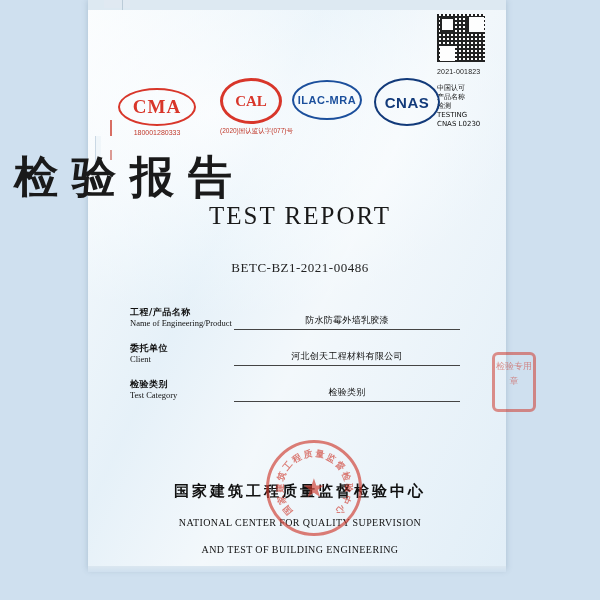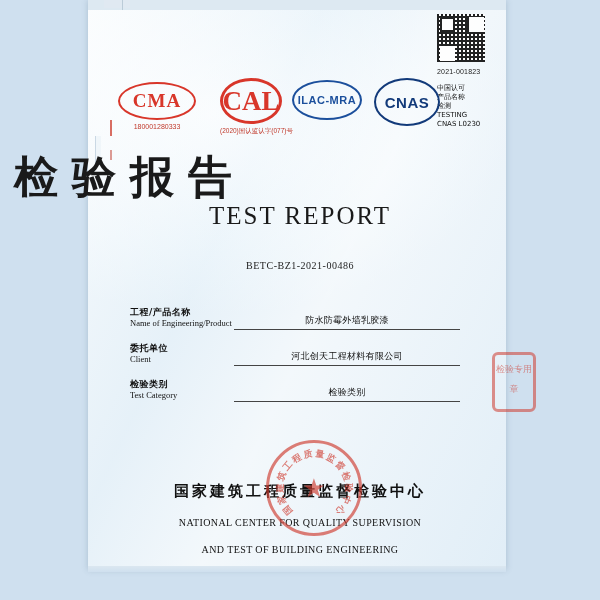--- a/index.html
+++ b/index.html
@@ -113,26 +113,26 @@
   }
   .oval {
     border-radius: 50%;
     border: 2px solid #d8362a;
     color: #d8362a;
     font-weight: bold;
     display: flex;
     align-items: center;
     justify-content: center;
   }
-  .mark-cma { left: 8px; top: 6px; }
+  .mark-cma { left: 8px; top: 12px; }
   .mark-cma .oval { width: 74px; height: 34px; font-size: 19px; letter-spacing: 1px; font-family: "Liberation Serif", serif;}
   .mark-cma .sub { font-size: 7px; color:#c0392b; margin-top:3px; }
 
   .mark-cal { left: 110px; top: 2px; }
-  .mark-cal .oval { width: 56px; height: 40px; font-size: 27px; border-width:3px; font-family:"Liberation Serif",serif;}
+  .mark-cal .oval { width: 56px; height: 40px; font-size: 15px; border-width:3px; font-family:"Liberation Serif",serif;}
   .mark-cal .sub { font-size: 6.5px; color:#c0392b; margin-top:3px; }
 
   .mark-ilac { left: 182px; top: 4px; }
   .mark-ilac .oval { width: 66px; height: 36px; border-color:#1b4f9c; color:#1b4f9c; font-size: 11px; letter-spacing:.5px; }
 
   .mark-cnas { left: 264px; top: 2px; }
   .mark-cnas .oval { width: 62px; height: 44px; border-color:#123a7a; color:#123a7a; font-size: 15px; letter-spacing:.5px; }
 
   
   .title-cn {
@@ -153,21 +153,21 @@
     font-family: "Liberation Serif", serif;
     font-size: 25px;
     color: #1a1a1a;
     letter-spacing: 2px;
   }
   .report-code {
     position: absolute;
     left: 0; right: 0; top: 260px;
     text-align: center;
     font-family: "Liberation Serif", serif;
-    font-size: 10px;
+    font-size: 13px;
     color: #222;
     letter-spacing: .5px;
   }
 
   
   .fields {
     position: absolute;
     left: 130px;
     top: 306px;
     width: 330px;
@@ -267,21 +267,21 @@
     left: 492px;
     top: 352px;
     width: 44px;
     height: 60px;
     border: 3px solid #cf3b2f;
     border-radius: 6px;
     opacity: 0.55;
     color: #cf3b2f;
     font-size: 9px;
     font-family: "DejaVu Serif", serif;
-    line-height: 20px;
+    line-height: 15px;
     text-align: center;
     padding-top: 4px;
     box-sizing: border-box;
     overflow: hidden;
   }
   .sheet-bottom-shadow {
     position:absolute; left:88px; top:566px; width:418px; height:6px;
     background: linear-gradient(#dbe7f0, #cfe0ef);
   }
 </style>

